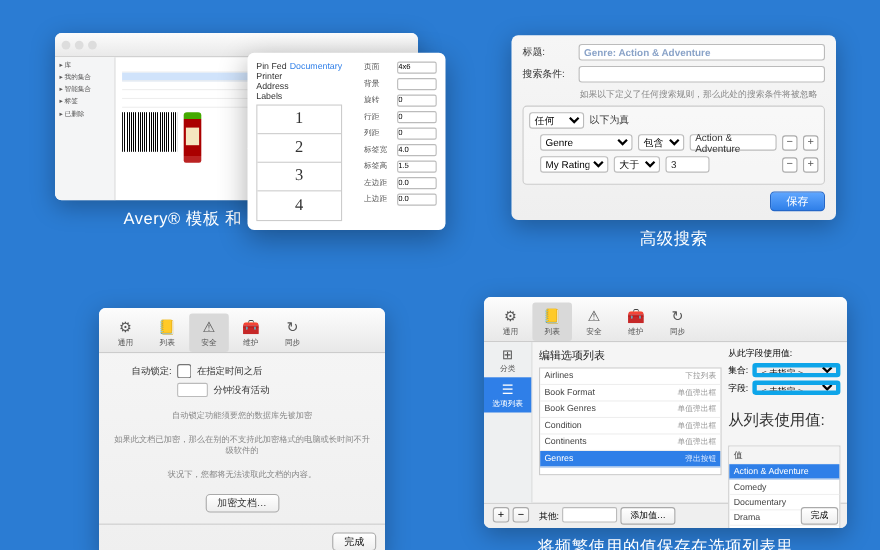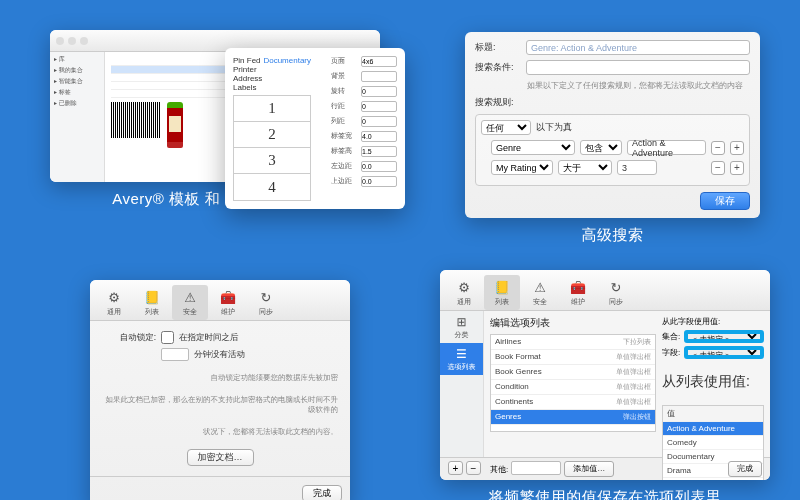--- a/index.html
+++ b/index.html
@@ -32,38 +32,38 @@
 .props .pr{display:flex;justify-content:space-between;margin-bottom:4px}
 .props input,.props select{width:36px;font-size:7px;height:11px;border:1px solid #bbb;border-radius:2px}
 .pop-title{font-size:8px;color:#333;margin-bottom:3px;display:flex;justify-content:space-between}
 
 
 .p2{left:465px;top:32px;width:295px}
 .p2 .win{background:linear-gradient(#f6f6f6,#efefef);padding:8px 10px 8px;font-size:9px;color:#333}
 .p2 .frow{display:flex;align-items:center;gap:5px;margin-bottom:5px}
 .p2 label{width:46px;text-align:left;font-size:9px;color:#333}
 .p2 .tfield{flex:1;height:15px;background:#fff;border:1px solid #bbb;border-radius:3px;padding:0 4px;display:flex;align-items:center;font-size:9px}
-.p2 .placeholder{color:#8aa3c8;font-weight:400}
+.p2 .placeholder{color:#8aa3c8;font-weight:700}
 .p2 .hint{font-size:8px;color:#888;margin:3px 0 5px 52px}
 .p2 .rulebox{background:rgba(255,255,255,.4);border:1px solid #ccc;border-radius:4px;padding:5px;margin-top:2px}
 .p2 select{height:15px;font-size:9px;border:1px solid #bbb;border-radius:3px;background:#fff}
 .p2 .pm{width:14px;height:14px;border:1px solid #aaa;border-radius:3px;background:#fff;display:inline-flex;align-items:center;justify-content:center;font-size:10px;color:#555;cursor:pointer}
 .p2 .save{float:right;margin-top:6px;height:18px;padding:0 14px;border-radius:4px;background:linear-gradient(#5fa6ff,#2f7fe8);color:#fff;font-size:10px;border:1px solid #2467c8}
 
 
 .p3{left:90px;top:280px;width:260px}
 .p3 .win{background:linear-gradient(#f6f6f6,#efefef)}
 .p3 .tabbar{display:flex;gap:2px;padding:5px 6px 0;border-bottom:1px solid #ccc;background:linear-gradient(#fdfdfd,#e8e8e8)}
 .ticon{width:36px;display:flex;flex-direction:column;align-items:center;font-size:7px;color:#555;padding:3px 2px;border-radius:3px}
 .ticon.active{background:#d9d9d9}
 .ticon .ic{width:18px;height:18px;margin-bottom:1px;display:flex;align-items:center;justify-content:center;font-size:13px}
 .p3 .body{padding:10px 12px;font-size:8.5px;color:#333}
 .p3 .line{display:flex;align-items:center;gap:5px;margin-bottom:4px}
 .p3 .line span.lab{width:54px;text-align:right}
-.p3 .sm{font-size:7.5px;color:#888;text-align:right;margin:12px 0}
+.p3 .sm{font-size:7.5px;color:#888;text-align:center;margin:12px 0}
 .p3 .btn{display:inline-block;height:17px;padding:0 10px;border:1px solid #aaa;border-radius:4px;background:linear-gradient(#fff,#eee);font-size:9px;line-height:15px}
 .p3 .foot{text-align:right;padding:5px 8px;border-top:1px solid #ccc}
 
 
 .p4{left:440px;top:270px;width:330px}
 .p4 .win{background:#f5f5f5}
 .p4 .tabbar{display:flex;gap:2px;padding:5px 6px 0;border-bottom:1px solid #ccc;background:linear-gradient(#fdfdfd,#e8e8e8)}
 .p4 .body{display:flex;height:146px;font-size:8px}
 .p4 .nav{width:44px;background:#eef0f1;border-right:1px solid #ddd}
 .p4 .nav .ni{height:32px;display:flex;flex-direction:column;align-items:center;justify-content:center;font-size:7px;color:#555;gap:1px}
@@ -182,41 +182,38 @@
     <div class="frow">
       <label>标题:</label>
       <div class="tfield">
         <span class="placeholder">Genre: Action &amp; Adventure</span>
       </div>
     </div>
     <div class="frow">
       <label>搜索条件:</label>
       <div class="tfield"></div>
     </div>
-    <div class="hint">如果以下定义了任何搜索规则，您都将无法读取此文档的内容</div>
-    <div class="frow">
-        <label>搜索规则:</label>
-      </div>
+    <div class="hint">如果以下定义了任何搜索规则，那么此处的搜索条件将被忽略</div>
     <div class="rulebox">
       <div class="frow">
         <select style="width:50px"><option>任何</option></select>
         <span>以下为真</span>
       </div>
       <div class="frow" style="margin-left:10px">
         <select style="width:84px"><option>Genre</option></select>
         <select style="width:42px"><option>包含</option></select>
         <div class="tfield">
             <span>Action &amp; Adventure</span>
           </div>
         <span class="pm">−</span>
         <span class="pm">+</span>
       </div>
       <div class="frow" style="margin-left:10px">
         <select style="width:62px"><option>My Rating</option></select>
-        <select style="width:54px"><option>大于</option></select>
+        <select style="width:42px"><option>大于</option></select>
         <div class="tfield" style="flex:0 0 40px">
             <span>3</span>
           </div>
         <div style="flex:1"></div>
         <span class="pm">−</span>
         <span class="pm">+</span>
       </div>
     </div>
     <button class="save">保存</button>
     <div style="clear:both"></div>

